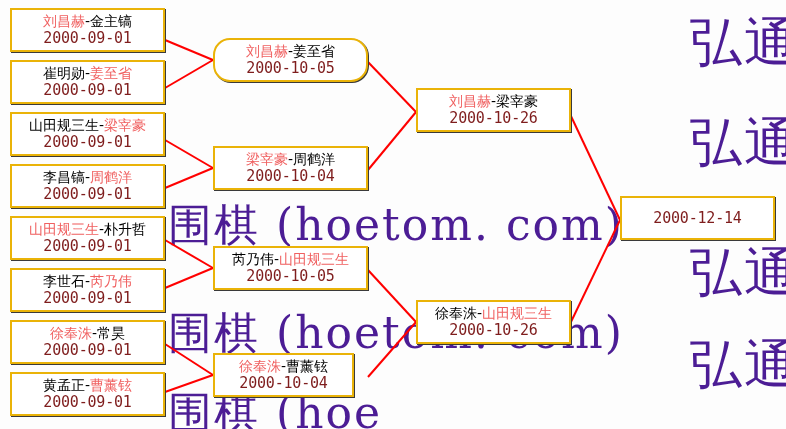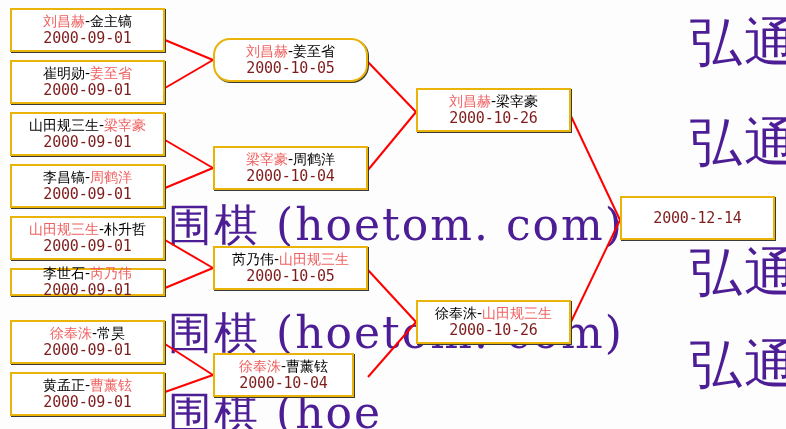--- a/index.html
+++ b/index.html
@@ -137,21 +137,21 @@
     <div class="date">2000-09-01</div>
   </div>
 
   <div class="node" style="left:10px; top:216px; width:155px; height:44px;">
     <div class="players">
       <span class="win">山田规三生</span><span class="sep">-</span><span class="lose">朴升哲</span>
     </div>
     <div class="date">2000-09-01</div>
   </div>
 
-  <div class="node" style="left:10px; top:268px; width:155px; height:28px;align-items:center;">
+  <div class="node" style="left:10px; top:268px; width:155px; height:44px;align-items:center;">
     <div class="players">
       <span class="lose">李世石</span><span class="sep">-</span><span class="win">芮乃伟</span>
     </div>
     <div class="date">2000-09-01</div>
   </div>
 
   <div class="node" style="left:10px; top:320px; width:155px; height:44px;">
     <div class="players">
       <span class="win">徐奉洙</span><span class="sep">-</span><span class="lose">常昊</span>
     </div>

